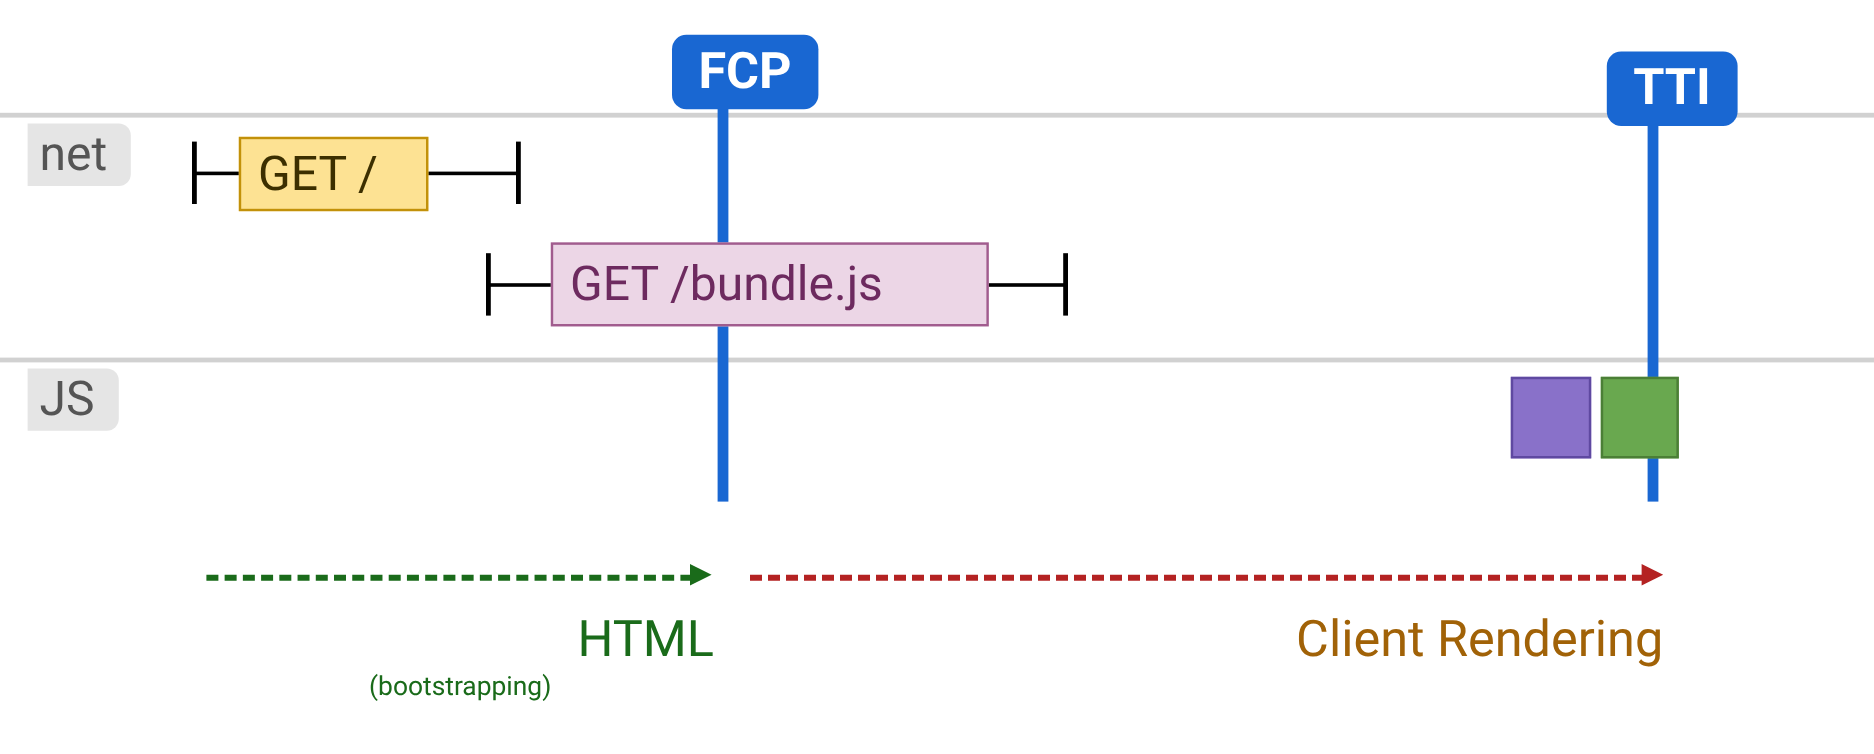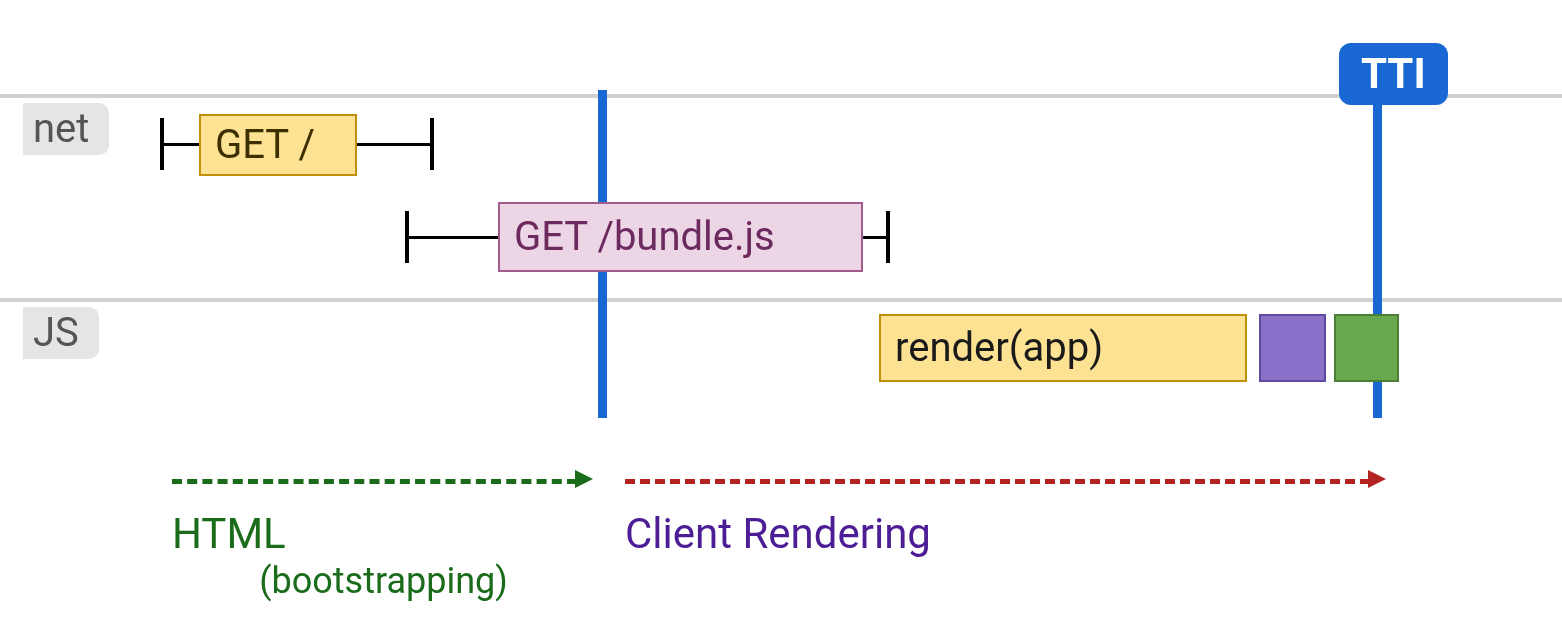--- a/index.html
+++ b/index.html
@@ -64,21 +64,20 @@
   }
   .task.yellow {
     background: #fde293;
     border-color: #c2910a;
     color: #3c2f00;
   }
   .task.pink {
     background: #ecd6e6;
     border-color: #a15c8e;
     color: #6d2a5f;
-    margin-left: 39px;
   }
   .task.render {
     background: #fde293;
     border-color: #c2910a;
     color: #1a1a1a;
   }
   .task.purple {
     background: #8971c9;
     border-color: #5f49a1;
   }
@@ -110,60 +109,60 @@
     width: 0; height: 0;
     border-top: 9px solid transparent;
     border-bottom: 9px solid transparent;
   }
   .arrowhead.green { border-left: 18px solid #1a6b1a; }
   .arrowhead.red   { border-left: 18px solid #b42222; }
   
   .phase-title {
     position: absolute;
     font-size: 42px;
-    text-align: left;
+    text-align: right;
     line-height: 1.15;
   }
   .phase-title.green { color: #1a6b1a; }
-  .phase-title.red   { color: #4c1d95; }
+  .phase-title.red   { color: #a16207; }
   .phase-sub {
     position: absolute;
-    font-size: 36px;
+    font-size: 22px;
     text-align: center;
   }
   .phase-sub.green { color: #1a6b1a; }
   .phase-sub.red   { color: #b42222; }
 </style>
 </head>
 <body>
 
 <div class="stage">
 
   <div class="hline" style="top:94px"></div>
   <div class="hline" style="top:298px"></div>
 
   <div class="lane-label" style="top:307px">JS</div>
   <div class="lane-label" style="top:103px">net</div>
 
   <div class="vmarker" style="left:598px; top:90px; height:328px"></div>
+  <div class="marker-badge" style="left:560px; top:29px">FCP</div>
 
   <div class="vmarker" style="left:1373px; top:90px; height:328px"></div>
   <div class="marker-badge" style="left:1339px; top:43px">TTI</div>
 
   <div class="whisker" style="left:162px; top:143px; width:270px"></div>
   <div class="cap" style="left:160px; top:118px; height:52px"></div>
   <div class="cap" style="left:430px; top:118px; height:52px"></div>
   <div class="task yellow" style="left:199px; top:114px; width:158px; height:62px">GET /</div>
 
   <div class="whisker" style="left:407px; top:236px; width:481px"></div>
   <div class="cap" style="left:405px; top:211px; height:52px"></div>
   <div class="cap" style="left:886px; top:211px; height:52px"></div>
   <div class="task pink" style="left:459px; top:202px; width:365px; height:70px">GET /bundle.js</div>
 
-  <div class="task render" style="left:879px; top:314px; width:368px; height:68px">render(app)</div>
   <div class="task purple" style="left:1259px; top:314px; width:67px; height:68px; padding:0"></div>
   <div class="task green" style="left:1334px; top:314px; width:65px; height:68px; padding:0"></div>
 
   <div class="dasharrow green" style="left:172px; top:479px; width:405px"></div>
   <div class="arrowhead green" style="left:575px; top:470px"></div>
   <div class="phase-title green" style="left:172px; top:510px; width:423px">HTML</div>
   <div class="phase-sub green" style="left:172px; top:560px; width:423px">(bootstrapping)</div>
 
   <div class="dasharrow red" style="left:625px; top:479px; width:745px"></div>
   <div class="arrowhead red" style="left:1368px; top:470px"></div>

